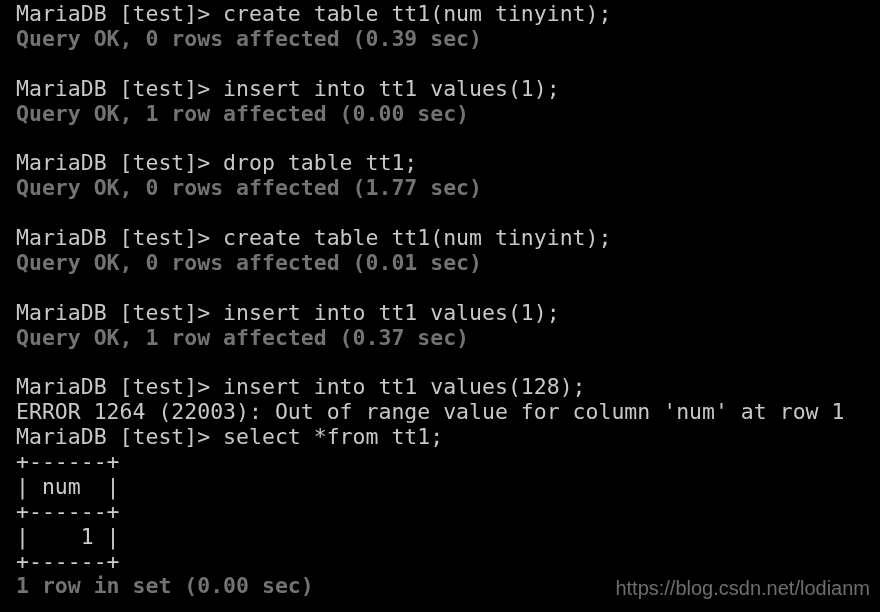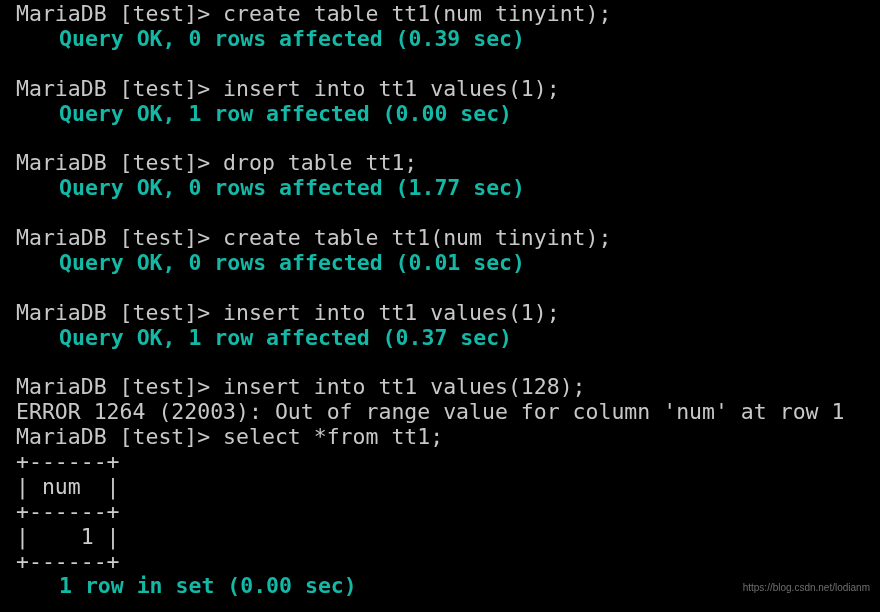--- a/index.html
+++ b/index.html
@@ -36,39 +36,38 @@
     white-space: pre;
     padding-left: 12px;
   }
   
   .t-normal {
     color: #c8c8c8;
     font-weight: normal;
   }
   
   .t-bold {
-    color: #14b8a6;
+    color: #737373;
     font-weight: bold;
-    margin-left: 43px;
   }
   
   .t-table {
     color: #cccccc;
     font-weight: normal;
   }
   .t-blank {
     color: transparent;
   }
   #watermark {
     position: absolute;
     right: 10px;
     bottom: 16px;
     color: #6e6e6e;
     font-family: "Liberation Sans", "DejaVu Sans", sans-serif;
-    font-size: 10px;
+    font-size: 20px;
     line-height: 16px;
     white-space: pre;
     letter-spacing: 0px;
   }
 </style>
 </head>
 <body>
 
 <div id="terminal">
   <div id="screen"><div class="line t-normal">MariaDB [test]&gt; create table tt1(num tinyint);</div><div class="line t-bold">Query OK, 0 rows affected (0.39 sec)</div><div class="line t-blank"></div><div class="line t-normal">MariaDB [test]&gt; insert into tt1 values(1);</div><div class="line t-bold">Query OK, 1 row affected (0.00 sec)</div><div class="line t-blank"></div><div class="line t-normal">MariaDB [test]&gt; drop table tt1;</div><div class="line t-bold">Query OK, 0 rows affected (1.77 sec)</div><div class="line t-blank"></div><div class="line t-normal">MariaDB [test]&gt; create table tt1(num tinyint);</div><div class="line t-bold">Query OK, 0 rows affected (0.01 sec)</div><div class="line t-blank"></div><div class="line t-normal">MariaDB [test]&gt; insert into tt1 values(1);</div><div class="line t-bold">Query OK, 1 row affected (0.37 sec)</div><div class="line t-blank"></div><div class="line t-normal">MariaDB [test]&gt; insert into tt1 values(128);</div><div class="line t-normal">ERROR 1264 (22003): Out of range value for column 'num' at row 1</div><div class="line t-normal">MariaDB [test]&gt; select *from tt1;</div><div class="line t-table">+------+</div><div class="line t-table">| num  |</div><div class="line t-table">+------+</div><div class="line t-table">|    1 |</div><div class="line t-table">+------+</div><div class="line t-bold">1 row in set (0.00 sec)</div></div>

